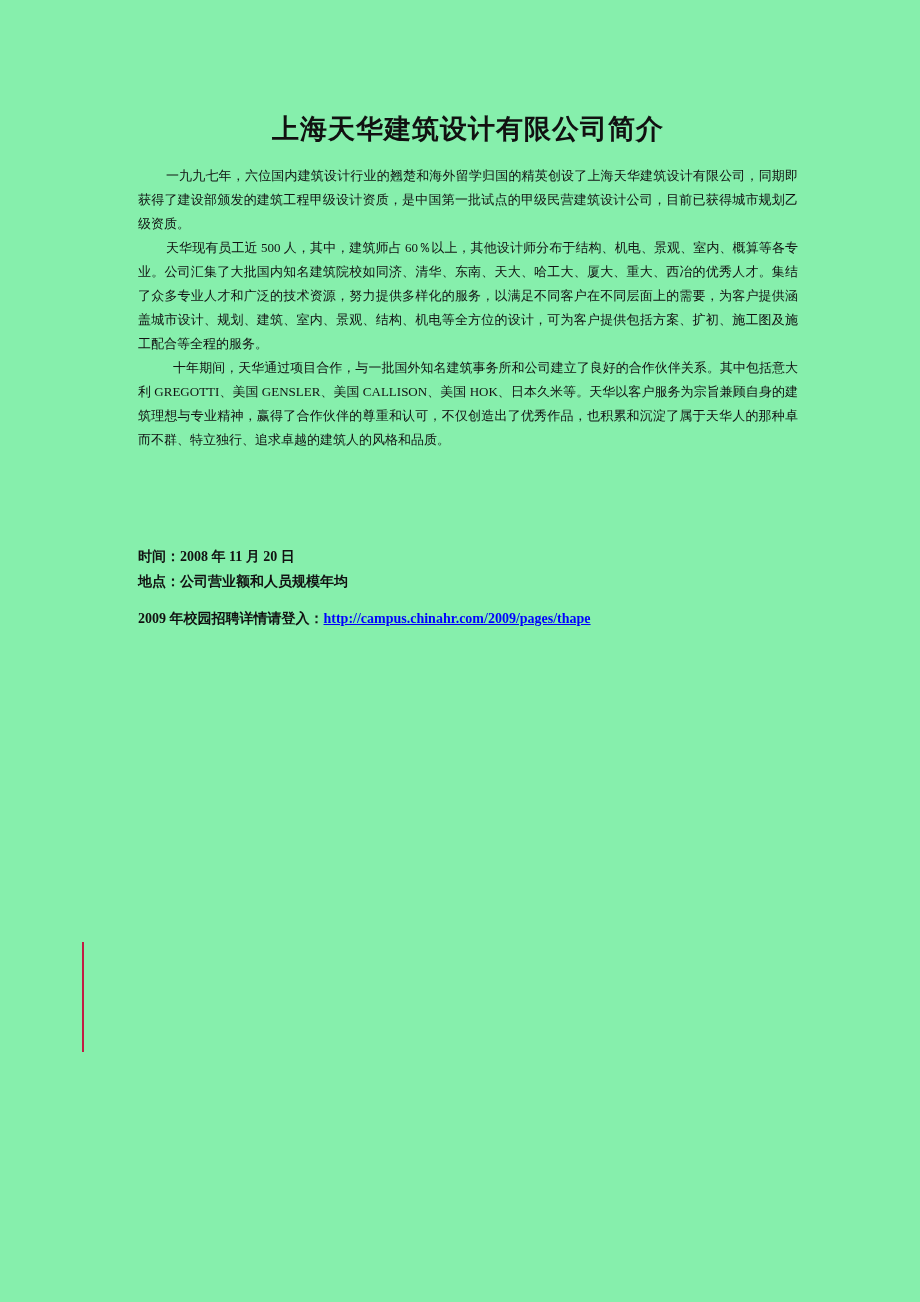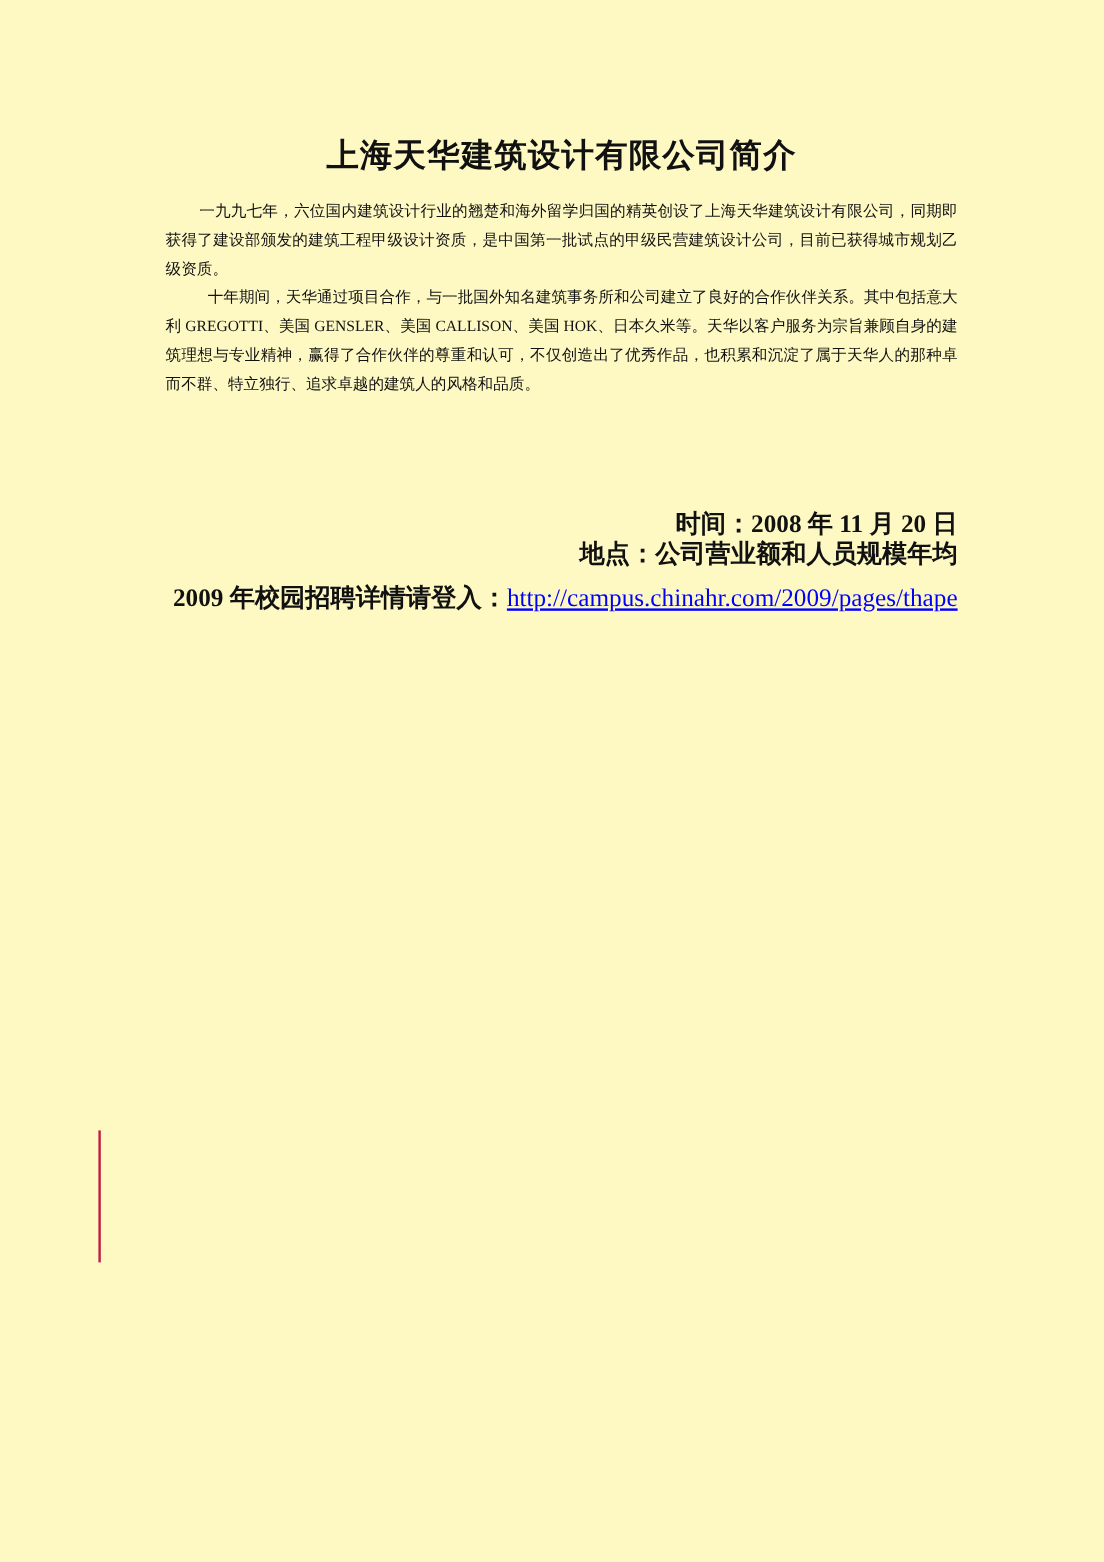--- a/index.html
+++ b/index.html
@@ -13,21 +13,21 @@
     font-family: "Liberation Serif", "DejaVu Serif", serif;
     color: #111111;
     overflow: hidden;
   }
   .page {
     position: relative;
     width: 920px;
     height: 1302px;
     box-sizing: border-box;
     padding: 112px 122px 0 138px;
-    background: #fef9c3;
+    background: #86efac;
   }
   .title {
     font-size: 27px;
     font-weight: bold;
     text-align: center;
     margin: 0 0 18px 0;
     line-height: 34px;
     letter-spacing: 1px;
   }
   .para {
@@ -35,33 +35,32 @@
     line-height: 24px;
     text-align: justify;
     margin: 0;
     text-indent: 2.15em;
   }
   .para.wide-indent { text-indent: 2.7em; }
   .contact {
     margin-top: 92px;
   }
   .c-line {
-    font-size: 21px;
+    font-size: 14px;
     line-height: 25px;
     margin: 0;
     white-space: pre-wrap;
-    text-align: right;
   }
   .c-line.sp { margin-top: 12px; }
   .bold { font-weight: bold; }
   .red { color: #C11C44; }
   .underline { text-decoration: underline; }
   a.link {
     color: #0000FF;
-    font-weight: normal;
+    font-weight: bold;
     text-decoration: underline;
     cursor: pointer;
   }
   .change-bar {
     position: absolute;
     left: 82px;
     top: 942px;
     width: 2px;
     height: 110px;
     background: #C11C44;
@@ -71,20 +70,21 @@
 <body>
 
 <div class="page">
 
   <div class="change-bar"></div>
 
   <h1 class="title">上海天华建筑设计有限公司简介</h1>
 
   <div class="content">
     <p class="para">一九九七年，六位国内建筑设计行业的翘楚和海外留学归国的精英创设了上海天华建筑设计有限公司，同期即获得了建设部颁发的建筑工程甲级设计资质，是中国第一批试点的甲级民营建筑设计公司，目前已获得城市规划乙级资质。</p>
+    <p class="para">天华现有员工近 500 人，其中，建筑师占 60％以上，其他设计师分布于结构、机电、景观、室内、概算等各专业。公司汇集了大批国内知名建筑院校如同济、清华、东南、天大、哈工大、厦大、重大、西冶的优秀人才。集结了众多专业人才和广泛的技术资源，努力提供多样化的服务，以满足不同客户在不同层面上的需要，为客户提供涵盖城市设计、规划、建筑、室内、景观、结构、机电等全方位的设计，可为客户提供包括方案、扩初、施工图及施工配合等全程的服务。</p>
     <p class="para wide-indent">十年期间，天华通过项目合作，与一批国外知名建筑事务所和公司建立了良好的合作伙伴关系。其中包括意大利 GREGOTTI、美国 GENSLER、美国 CALLISON、美国 HOK、日本久米等。天华以客户服务为宗旨兼顾自身的建筑理想与专业精神，赢得了合作伙伴的尊重和认可，不仅创造出了优秀作品，也积累和沉淀了属于天华人的那种卓而不群、特立独行、追求卓越的建筑人的风格和品质。</p>
   </div>
 
   <div class="contact">
     <p class="c-line bold">时间：2008 年 11 月 20 日</p>
     <p class="c-line bold">地点：公司营业额和人员规模年均</p>
 
     <p class="c-line sp"><span class="bold">2009 年校园招聘详情请登入：</span><a class="link">http://campus.chinahr.com/2009/pages/thape</a></p>
 
 

